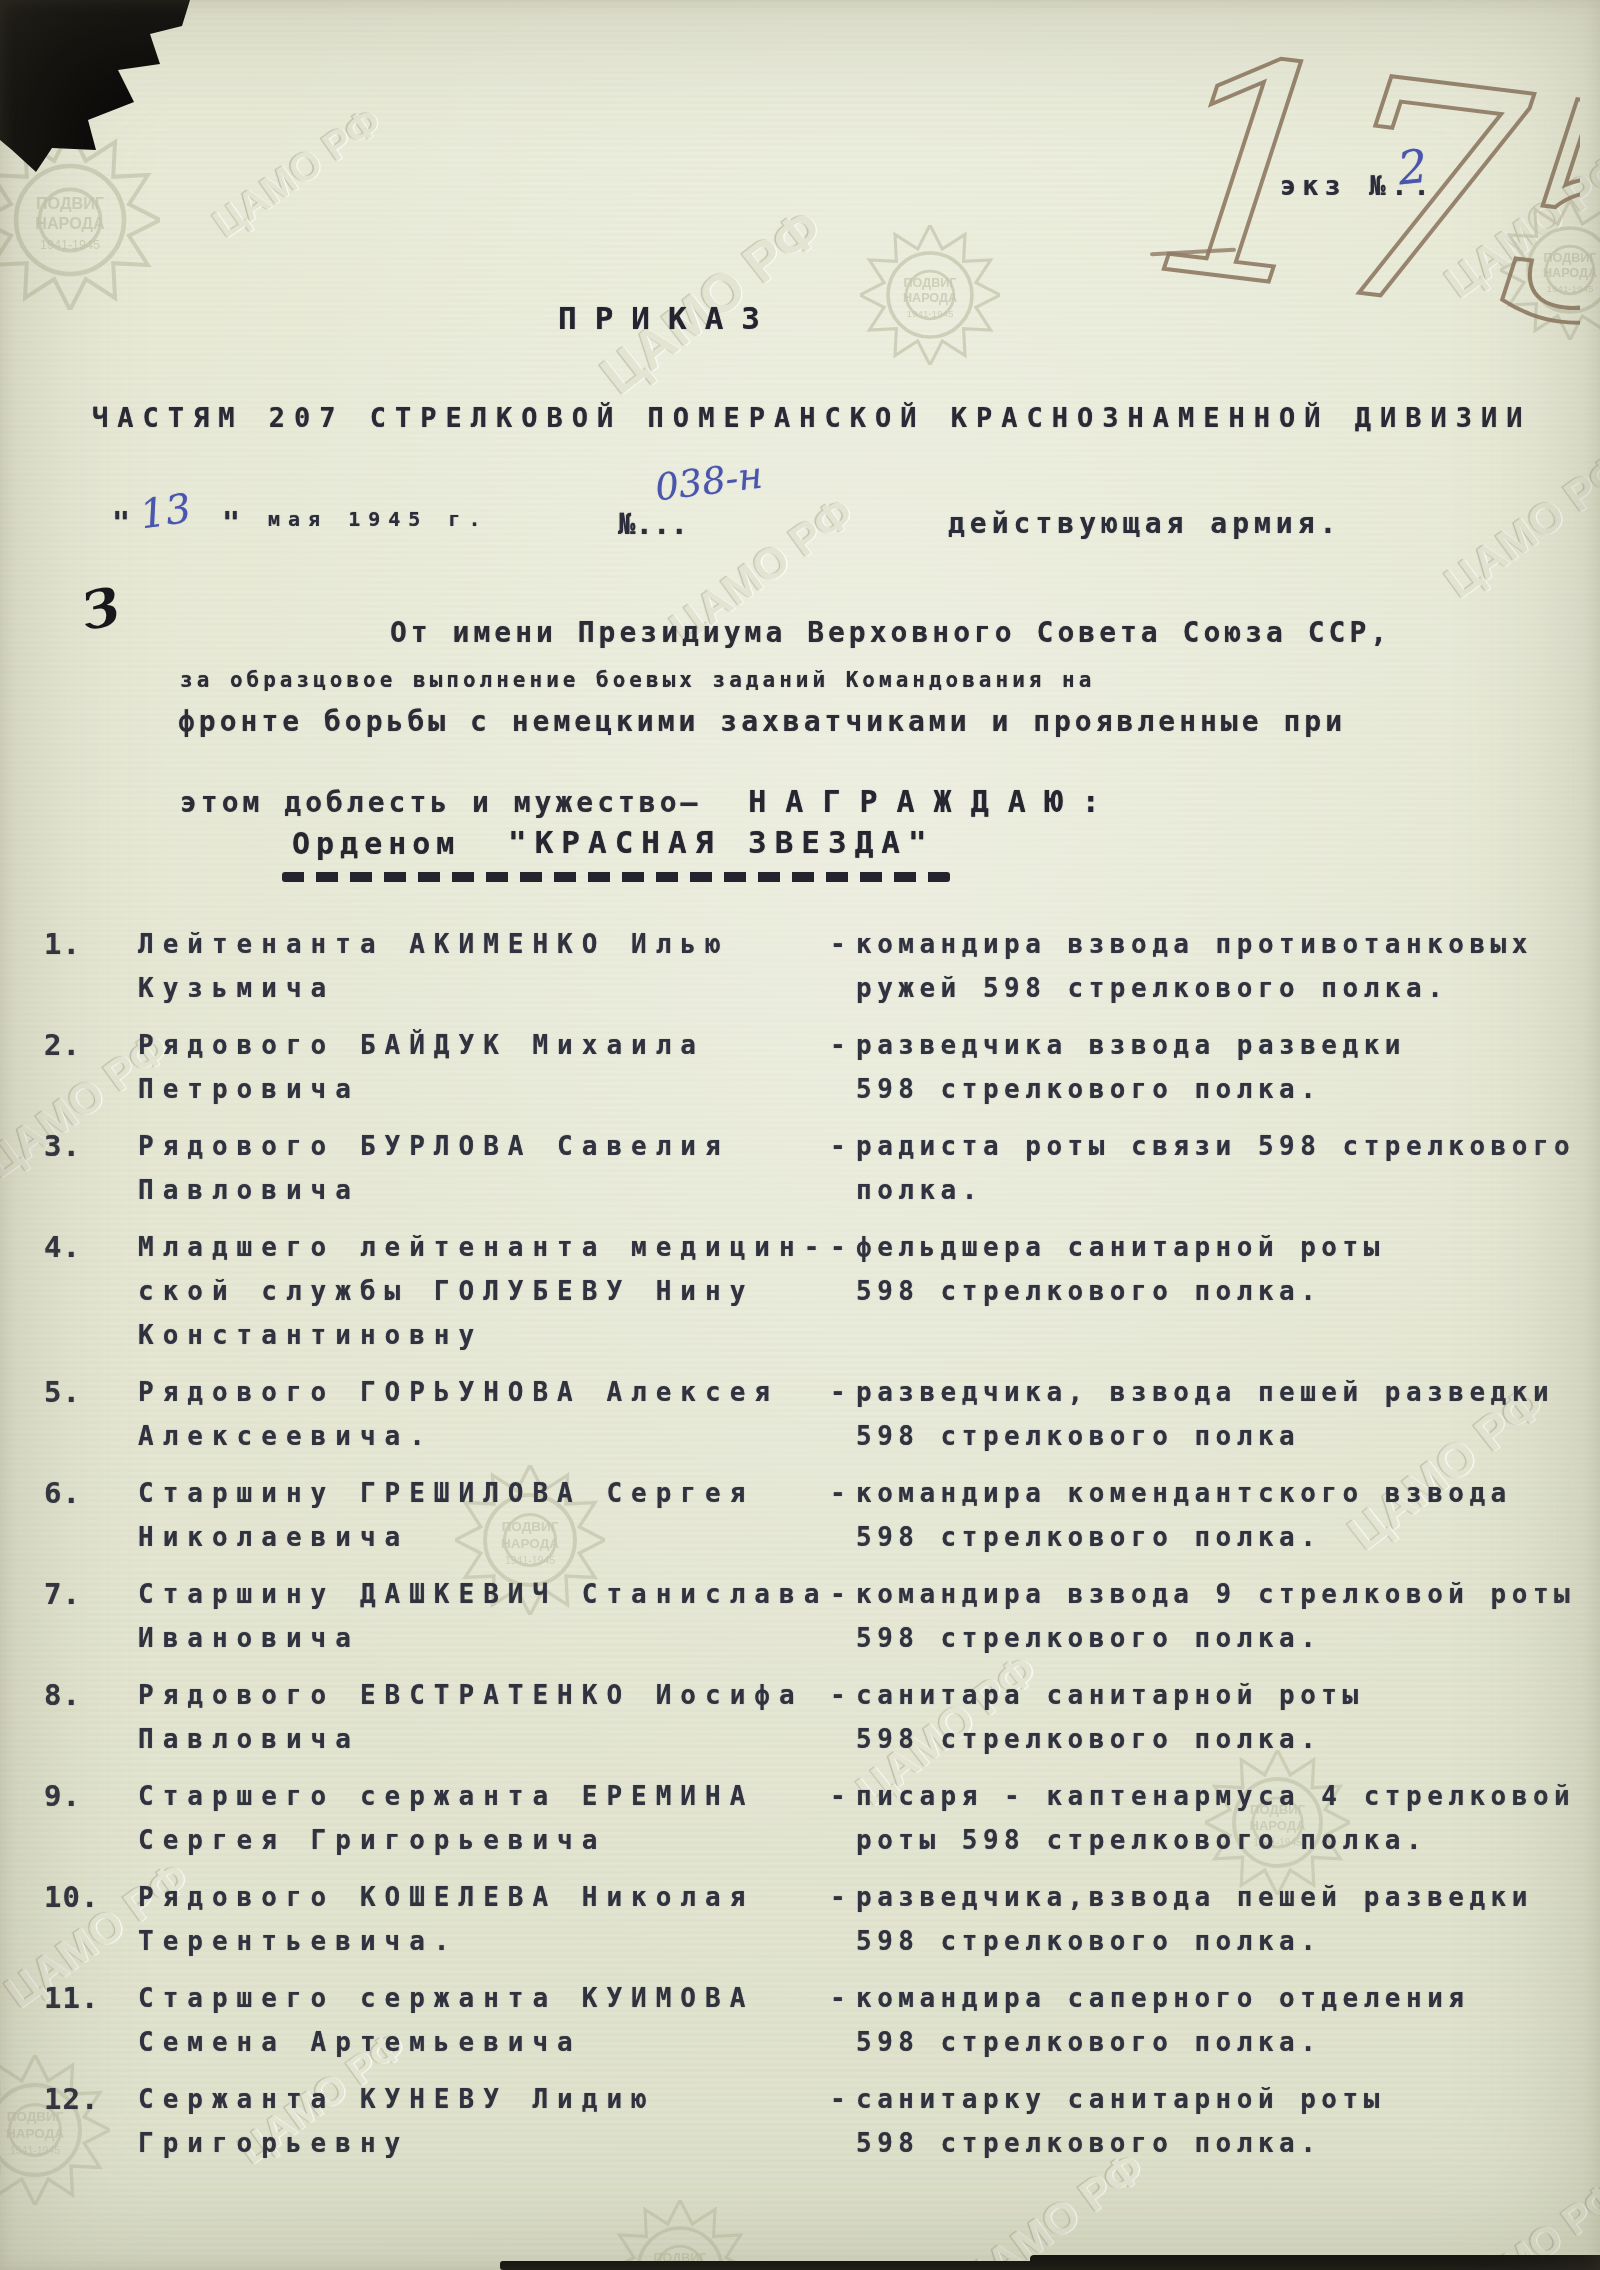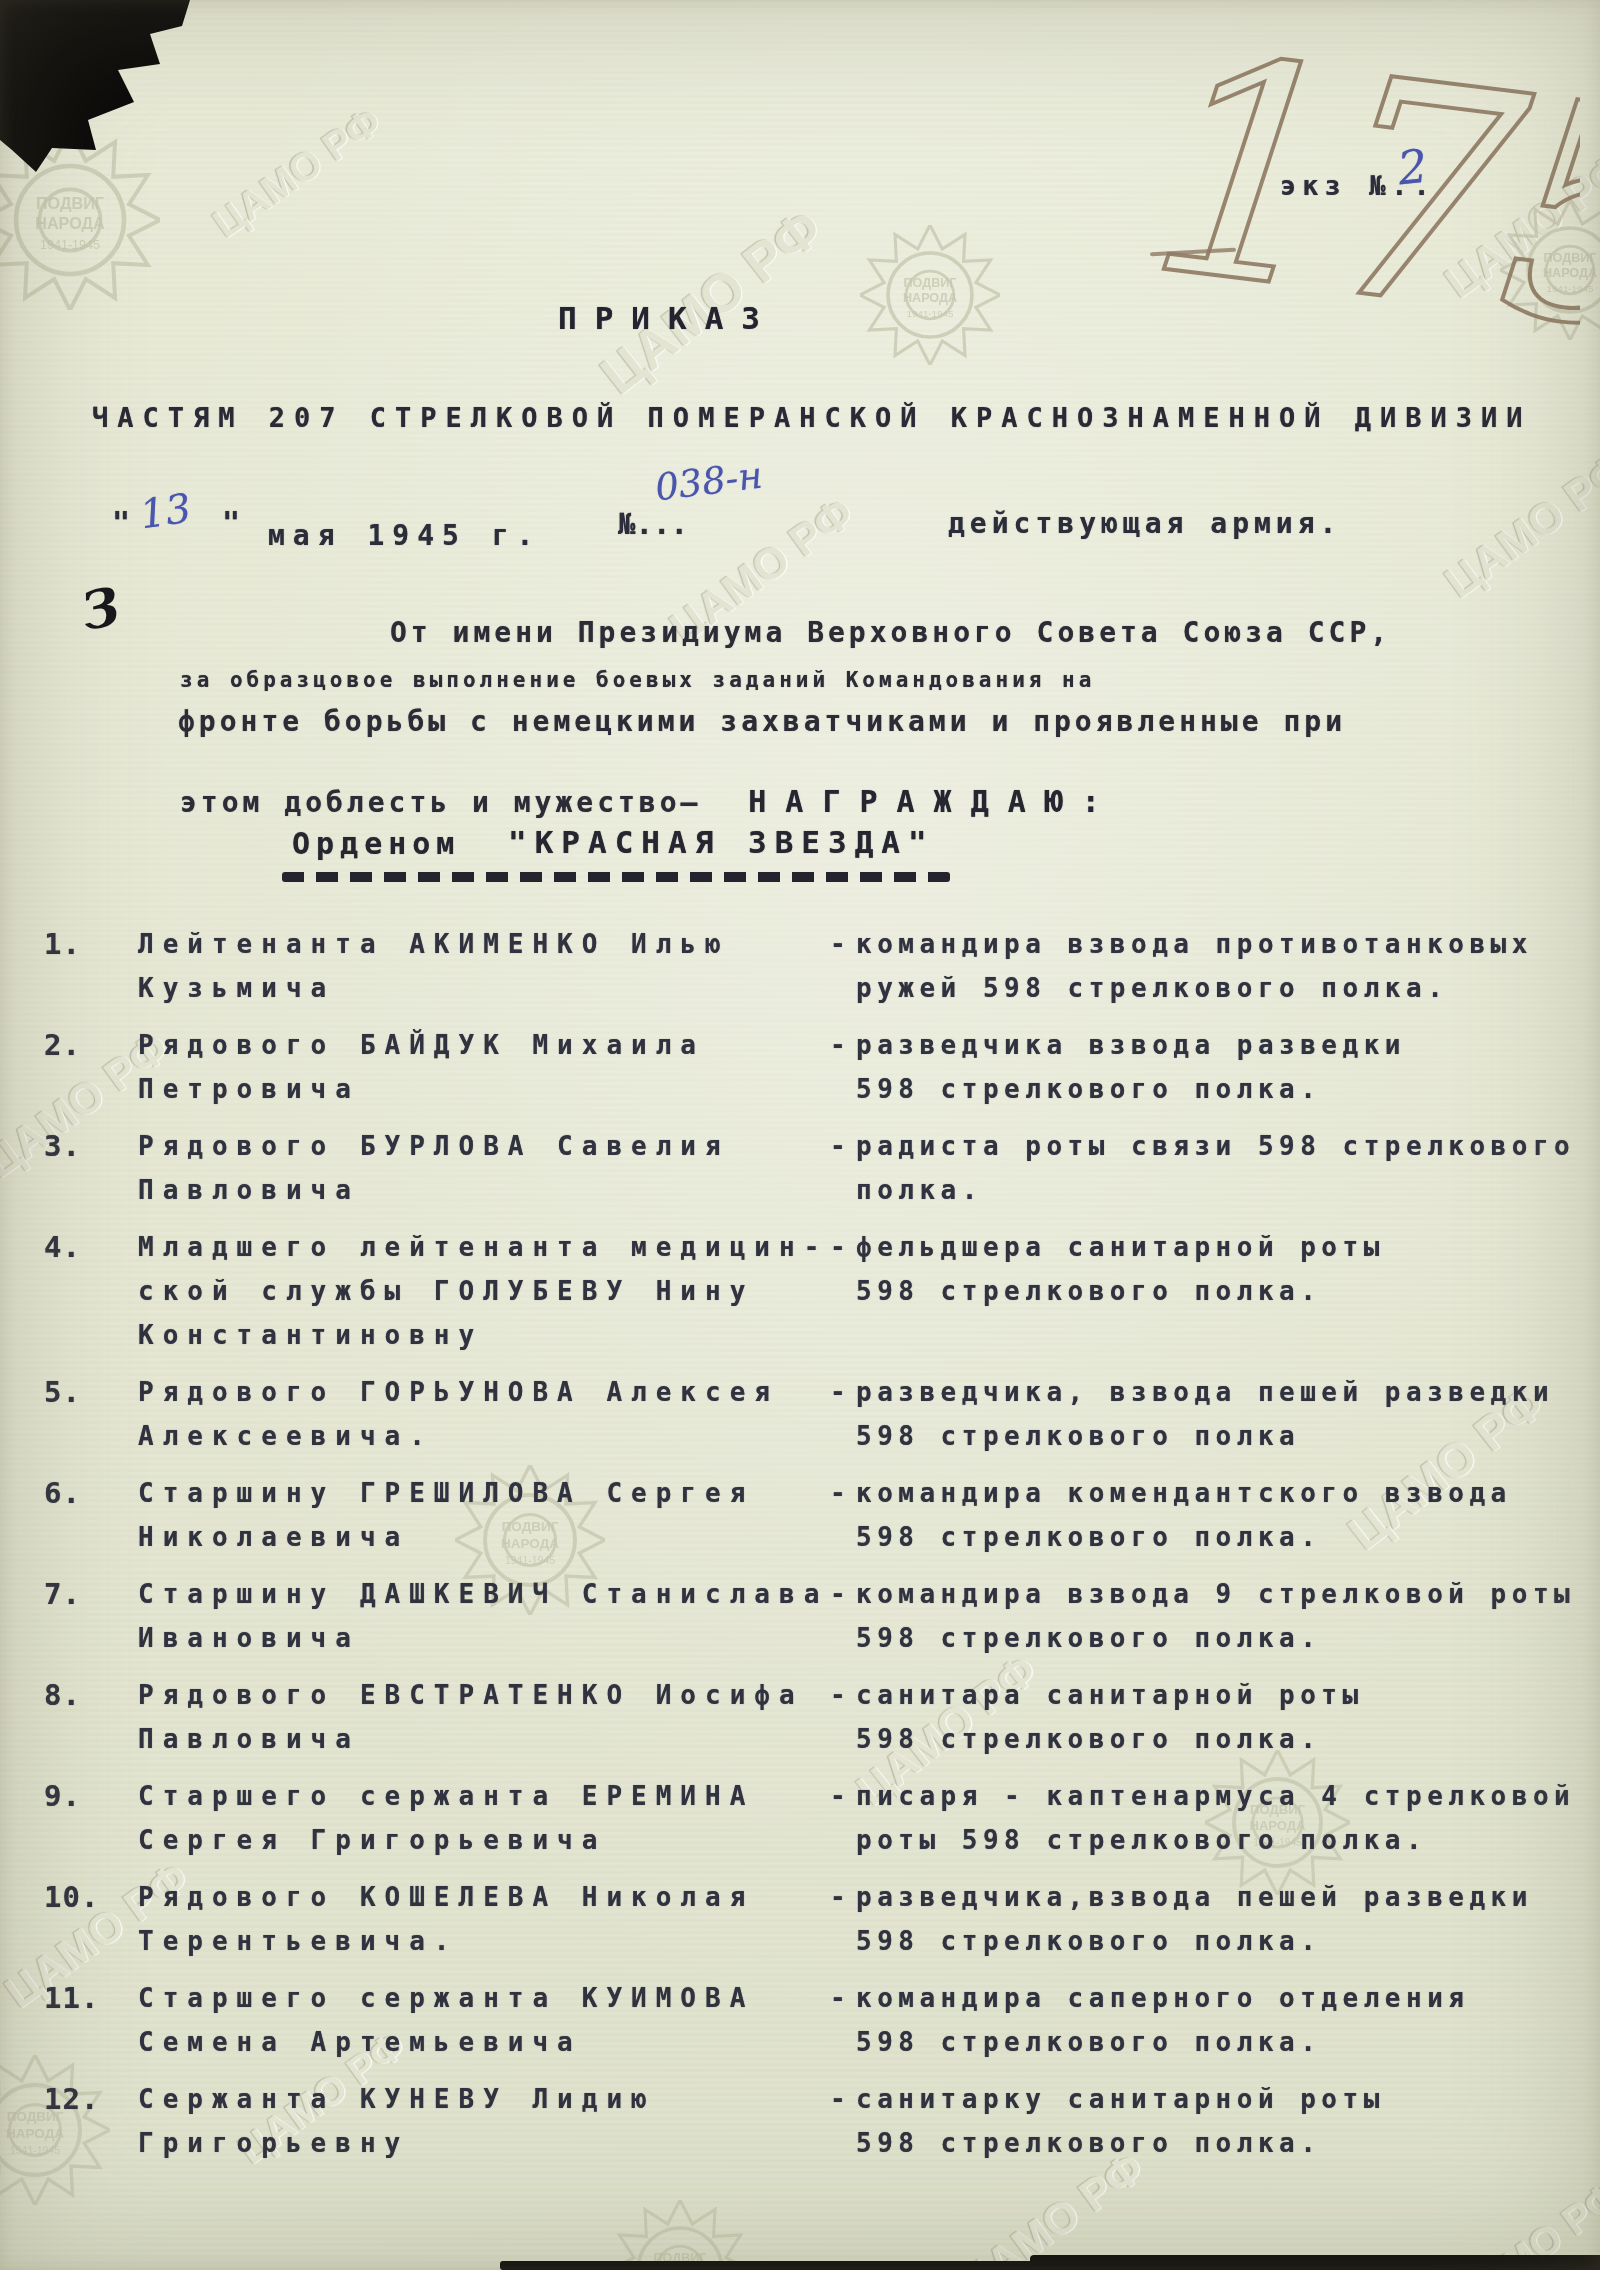--- a/index.html
+++ b/index.html
@@ -136,21 +136,21 @@
 
     <span class="typed" style="left:1280px;top:170px;font-size:27px;letter-spacing:6px;">экз №..</span>
 
     <span class="typed" style="left:558px;top:300px;font-size:31px;letter-spacing:18px;color:#232430;">ПРИКАЗ</span>
 
     <span class="typed" style="left:92px;top:402px;font-size:27px;letter-spacing:9px;color:#292a35;">ЧАСТЯМ 207 СТРЕЛКОВОЙ ПОМЕРАНСКОЙ КРАСНОЗНАМЕННОЙ ДИВИЗИИ</span>
 
     <span class="typed" style="left:112px;top:505px;font-size:30px;">"</span>
     <span class="hand blue-ink" style="position:absolute;left:140px;top:488px;font-size:40px;transform:rotate(-8deg);">13</span>
     <span class="typed" style="left:222px;top:505px;font-size:30px;">"</span>
-    <span class="typed" style="left:268px;top:519px;font-size:28px;letter-spacing:8px;">мая 1945 г.</span>
+    <span class="typed" style="left:268px;top:507px;font-size:20px;letter-spacing:8px;">мая 1945 г.</span>
     <span class="typed" style="left:618px;top:507px;font-size:29px;">№...</span>
     <span class="hand blue-ink" style="position:absolute;left:655px;top:460px;font-size:37px;transform:rotate(-7deg);">038-н</span>
     <span class="typed" style="left:948px;top:507px;font-size:28px;letter-spacing:5px;">действующая армия.</span>
 
     <span class="typed" style="left:390px;top:616px;font-size:28px;letter-spacing:4px;color:#2b2c36;">От имени Президиума Верховного Совета Союза ССР,</span>
     <span class="typed" style="left:180px;top:668px;font-size:21px;letter-spacing:4px;color:#2b2c36;">за образцовое выполнение боевых заданий Командования на</span>
     <span class="typed" style="left:178px;top:705px;font-size:28px;letter-spacing:4px;color:#2b2c36;text-align:center;">фронте борьбы с немецкими захватчиками и проявленные при</span>
     <span class="typed" style="left:180px;top:742px;font-size:28px;letter-spacing:4px;color:#2b2c36;margin-top:42px;">
       <span>этом доблесть и мужество—</span>
       <span style="margin-left:26px;letter-spacing:19px;font-size:30px;color:#25262f;">НАГРАЖДАЮ:</span>

